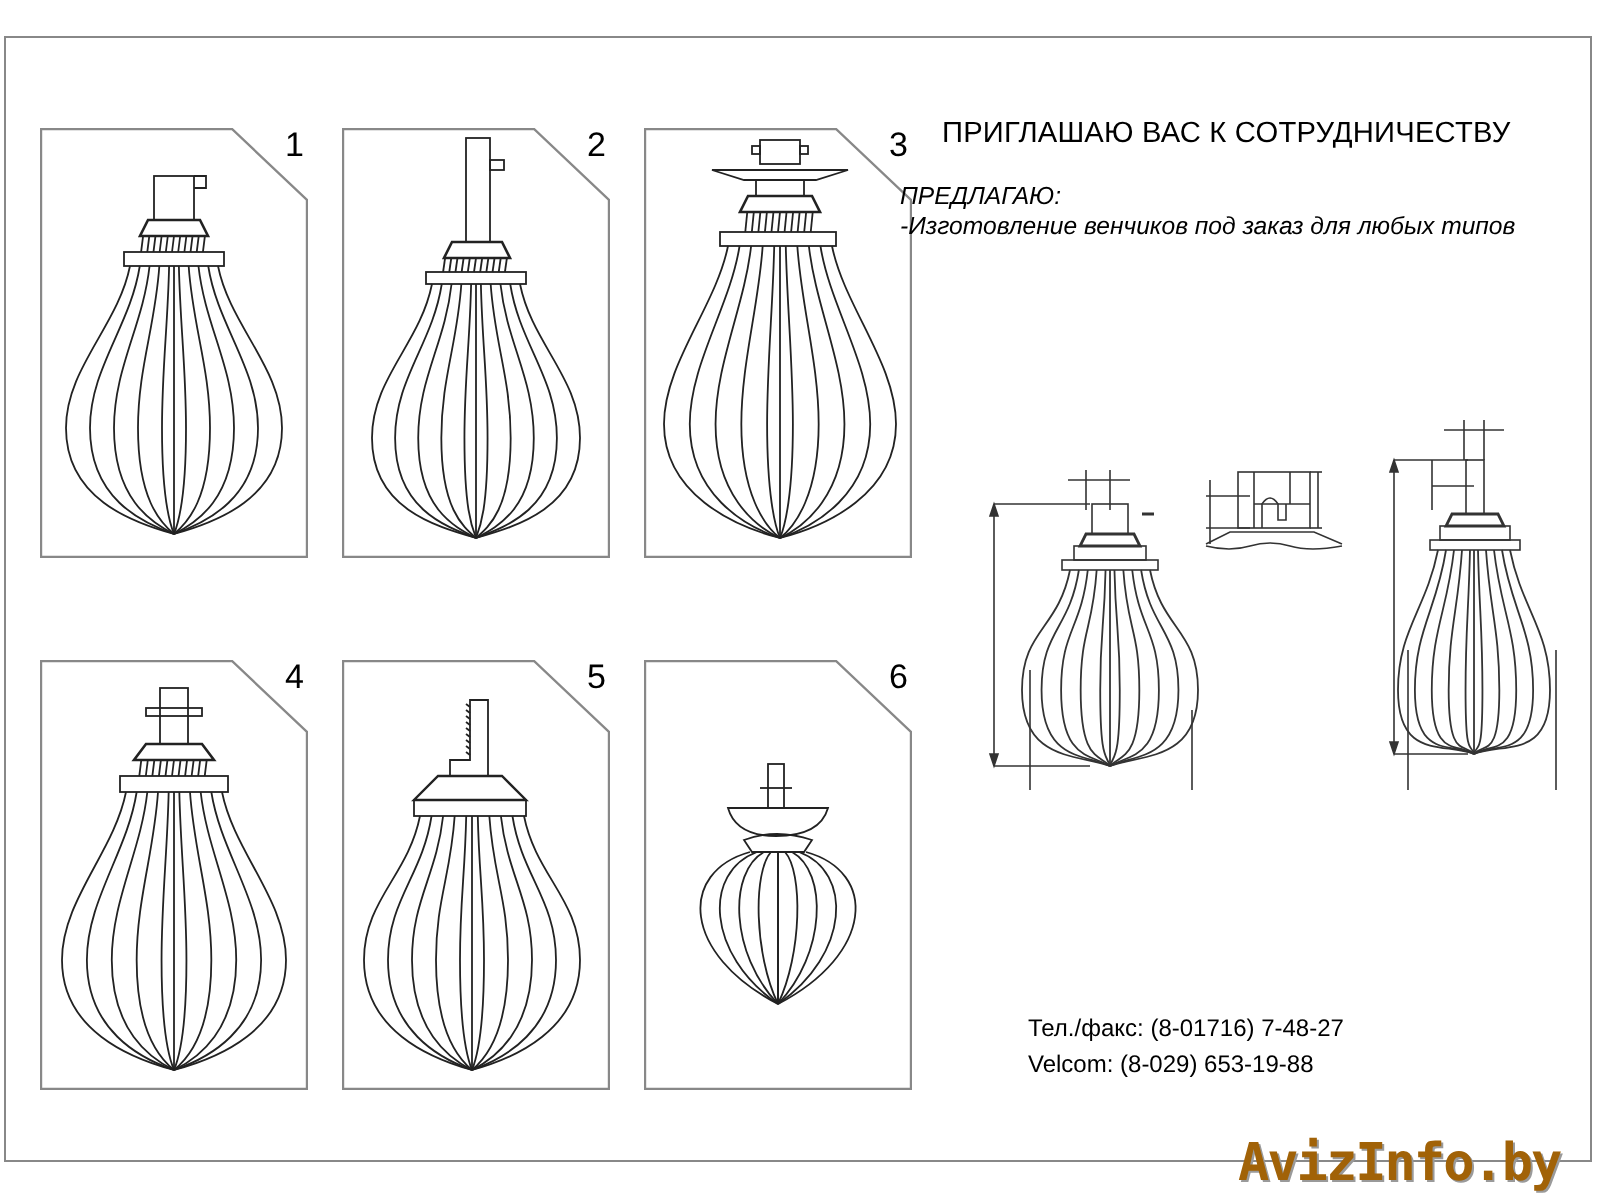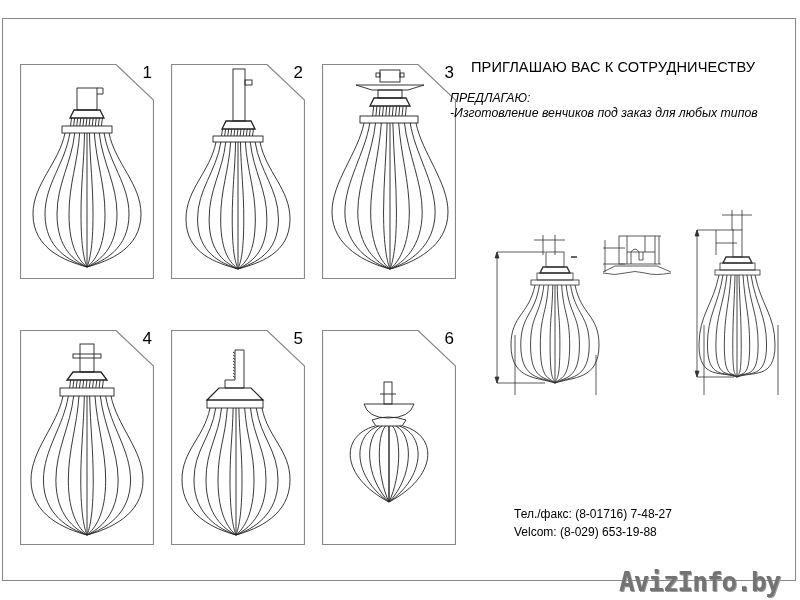--- a/index.html
+++ b/index.html
@@ -6,21 +6,21 @@
   body { width: 800px; height: 600px; position: relative; overflow: hidden; font-family: "Liberation Sans", sans-serif; color: #000; }
   .frame { position: absolute; left: 2px; top: 18px; width: 794px; height: 563px; border: 1.5px solid #888; border-right-color: #888; box-sizing: border-box; }
   .card { position: absolute; width: 134px; height: 215px; }
   .card svg.outline { position: absolute; left: 0; top: 0; }
   .card .num { position: absolute; right: 2px; top: 0px; font-size: 17px; line-height: 17px; }
   .headline { position: absolute; left: 471px; top: 59px; font-weight: normal; font-size: 14.6px; white-space: nowrap; letter-spacing: 0.1px; }
   .offer { position: absolute; left: 450px; top: 91px; font-size: 12.3px; line-height: 14.5px; white-space: nowrap; font-style: italic; }
   .offer div { margin: 0; }
   .contact { position: absolute; left: 500px; top: 446px; font-size: 14.6px; line-height: 18px; white-space: nowrap; }
   .phones { position: absolute; left: 502px; top: 505px; font-size: 12px; line-height: 18px; white-space: nowrap; margin-left: 12px; }
-  .watermark { position: absolute; left: 619px; top: 567px; font-family: "DejaVu Sans Mono", monospace; font-weight: bold; font-size: 26px; color: #737373; letter-spacing: -1px; text-shadow: 1px 1px 0 #9a9a9a; }
+  .watermark { position: absolute; left: 619px; top: 567px; font-family: "DejaVu Sans Mono", monospace; font-weight: bold; font-size: 26px; color: #a16207; letter-spacing: -1px; text-shadow: 1px 1px 0 #9a9a9a; }
   .tech { position: absolute; }
 </style>
 </head>
 <body>
 
 <div class="frame"></div>
 
 <div id="cards">
     <div class="card" style="left: 20px; top: 64px;">
       <svg class="outline" width="134" height="215" viewBox="0 0 134 215">

